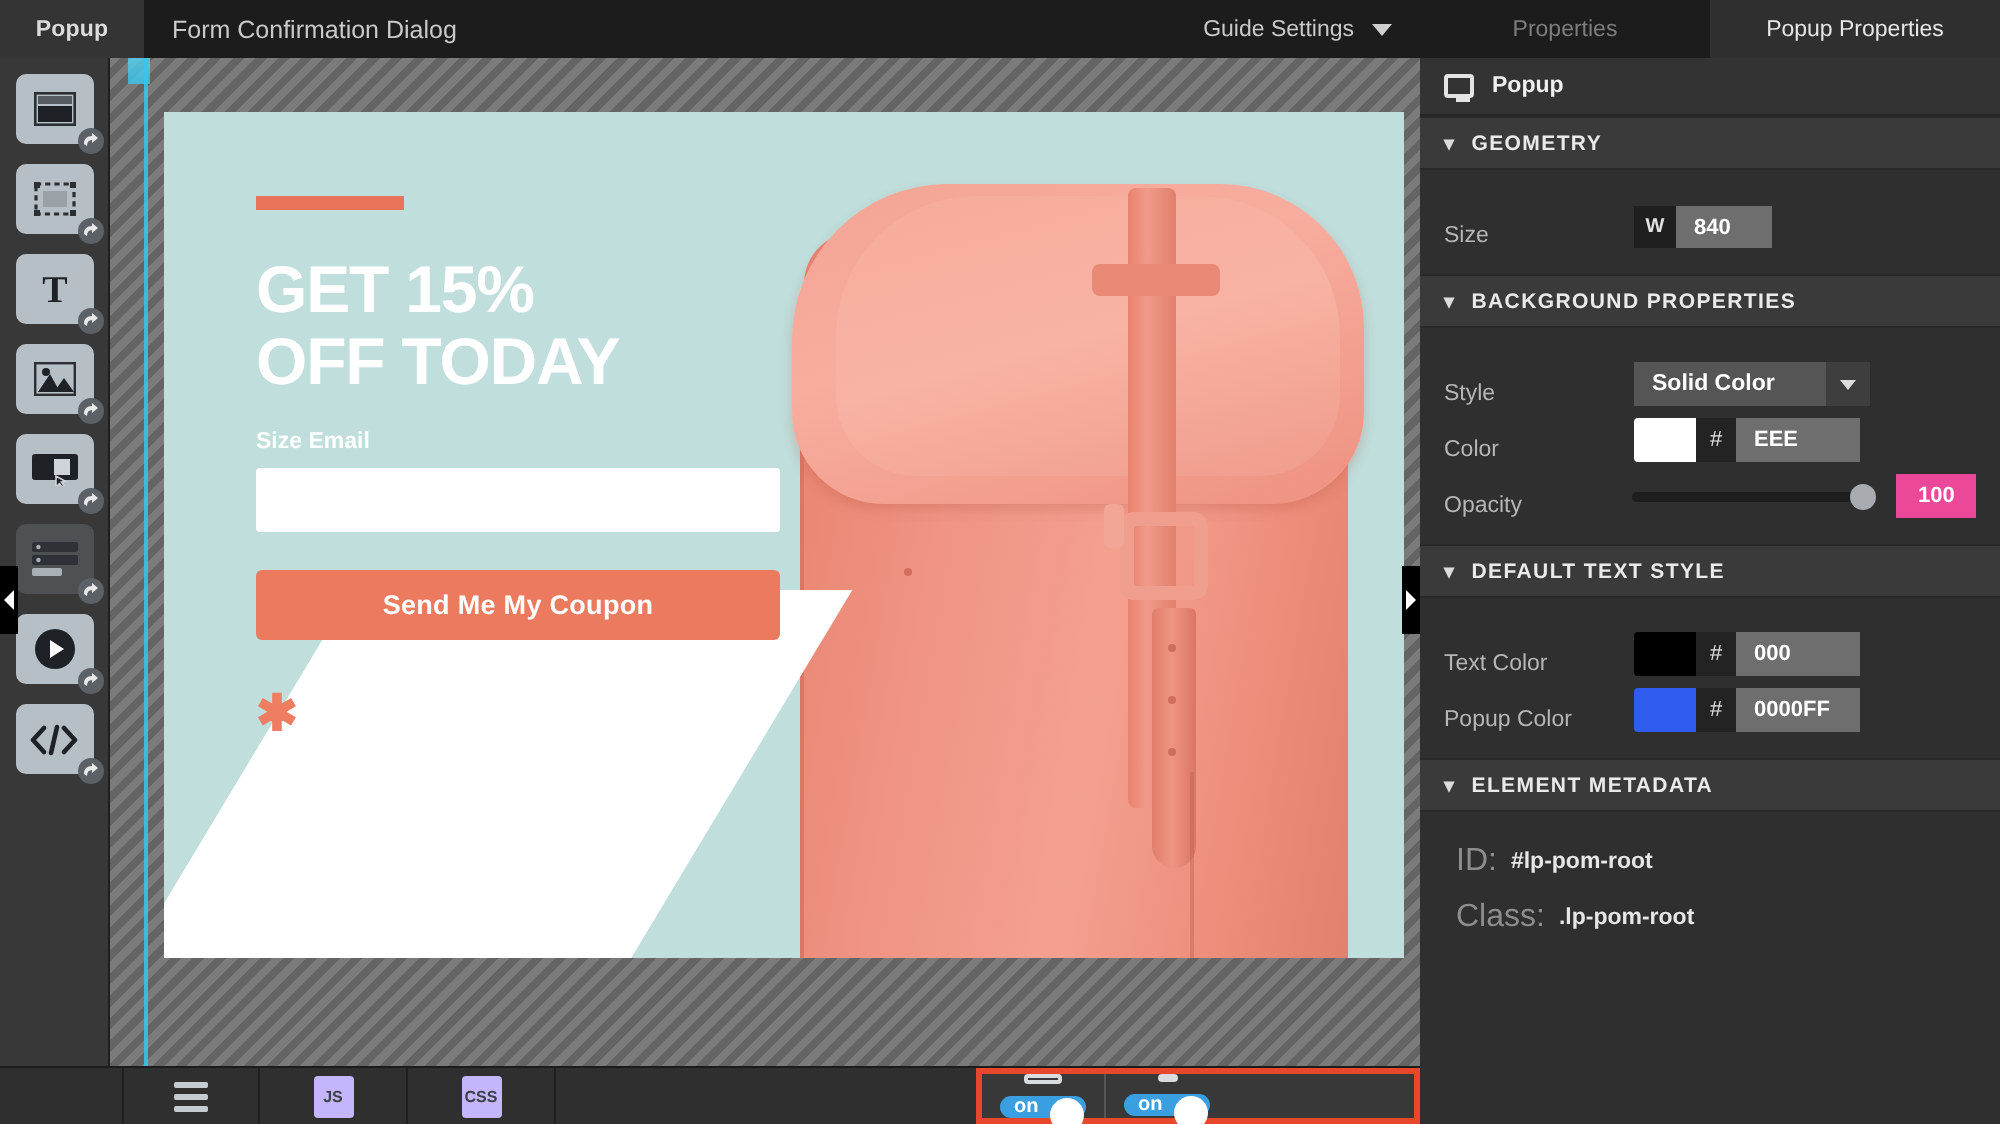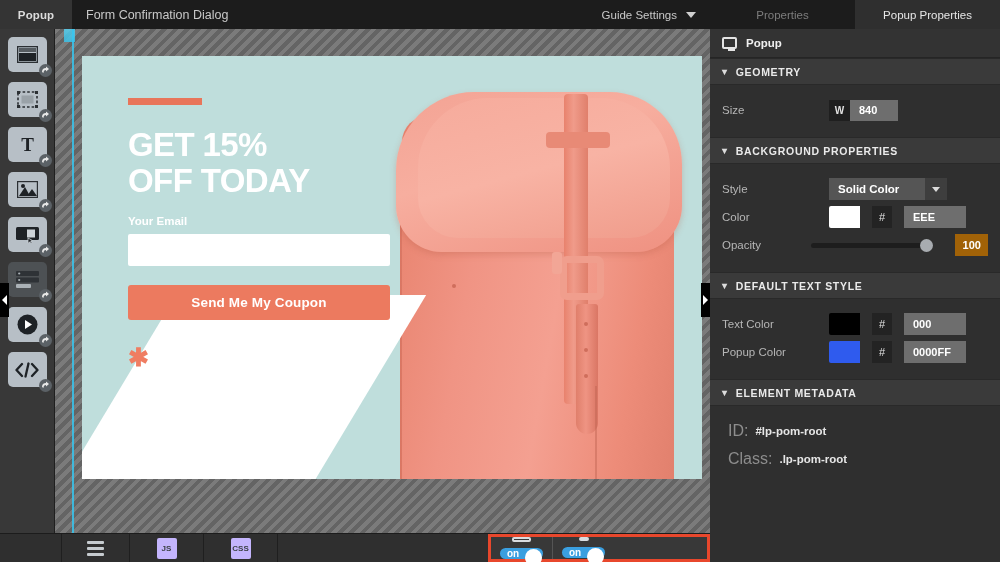--- a/index.html
+++ b/index.html
@@ -252,21 +252,21 @@
   .mon-sm { width: 15px; height: 12px; border: 2px solid #e4e4e4; border-radius: 2px; position: relative; }
   .mon-sm::after { content:""; position:absolute; left:4px; bottom:-4px; width:7px; height:2px; background:#e4e4e4; }
   .sechead {
     height: 27px; background: #3a3a3a; display: flex; align-items: center;
     gap: 8px; padding-left: 12px;
     color: #eaeaea; font-size: 10.5px; font-weight: bold; letter-spacing: .7px;
     border-top: 1px solid #292929; border-bottom: 1px solid #292929;
   }
   .chev { color: #dcdcdc; font-size: 10px; }
   .secbody { padding: 11px 12px 13px 12px; background: #2f2f2f; }
-  .row { display: flex; align-items: center; height: 28px; gap: 12px; }
+  .row { display: flex; align-items: flex-end; height: 28px; }
   .rlabel { width: 95px; color: #b6b6b6; font-size: 11.5px; }
   .wbox { display: flex; height: 21px; }
   .wbox .k {
     width: 21px; background: #1f1f1f; color: #e2e2e2; font-size: 10px;
     font-weight: bold; display: flex; align-items: center; justify-content: center;
   }
   .wbox .v {
     min-width: 48px; background: #6e6e6e; color: #fff; font-size: 11px;
     font-weight: bold; display: flex; align-items: center; padding: 0 9px;
   }
@@ -288,21 +288,21 @@
     width: 62px; height: 22px; background: #6e6e6e; color: #fff; font-size: 11px;
     font-weight: bold; display: flex; align-items: center; padding-left: 9px;
   }
   .slider { width: 122px; height: 22px; display: flex; align-items: center; position: relative; }
   .slider .track { width: 122px; height: 5px; background: #1d1d1d; border-radius: 3px; }
   .slider .knob {
     position: absolute; right: 0; width: 13px; height: 13px; border-radius: 50%;
     background: #a8acb0;
   }
   .numbox {
-    width: 40px; height: 22px; background: #a16207; color: #fff; font-size: 11px;
+    width: 40px; height: 22px; background: #ec4899; color: #fff; font-size: 11px;
     font-weight: bold; display: flex; align-items: center; justify-content: center;
     margin-left: 10px;
   }
   .metarow { display: flex; align-items: center; height: 28px; padding-left: 6px; }
   .metakey { color: #8d8d8d; font-size: 16px; margin-right: 7px; }
   .metaval { color: #e6e6e6; font-size: 11.5px; font-weight: bold; }
 </style>
 </head>
 <body>
 
@@ -453,21 +453,21 @@
         <div class="bp-hole" style="left:86px;top:228px"></div>
         <div class="bp-seam"></div>
       </div>
 
       <div id="white-wedge"></div>
 
       <div id="popup-copy">
         <div id="orange-rule"></div>
         <div id="headline">GET 15%
 OFF TODAY</div>
-        <div id="email-label">Your Email</div>
+        <div id="email-label">Size Email</div>
         <input id="email-input" type="text" placeholder="" style="">
         <button id="submit-btn">Send Me My Coupon</button>
         <div id="brand">
           <span id="brand-mark">✱</span>
           <span id="brand-name">popoci</span>
         </div>
       </div>
     </div>
   </div>
 

